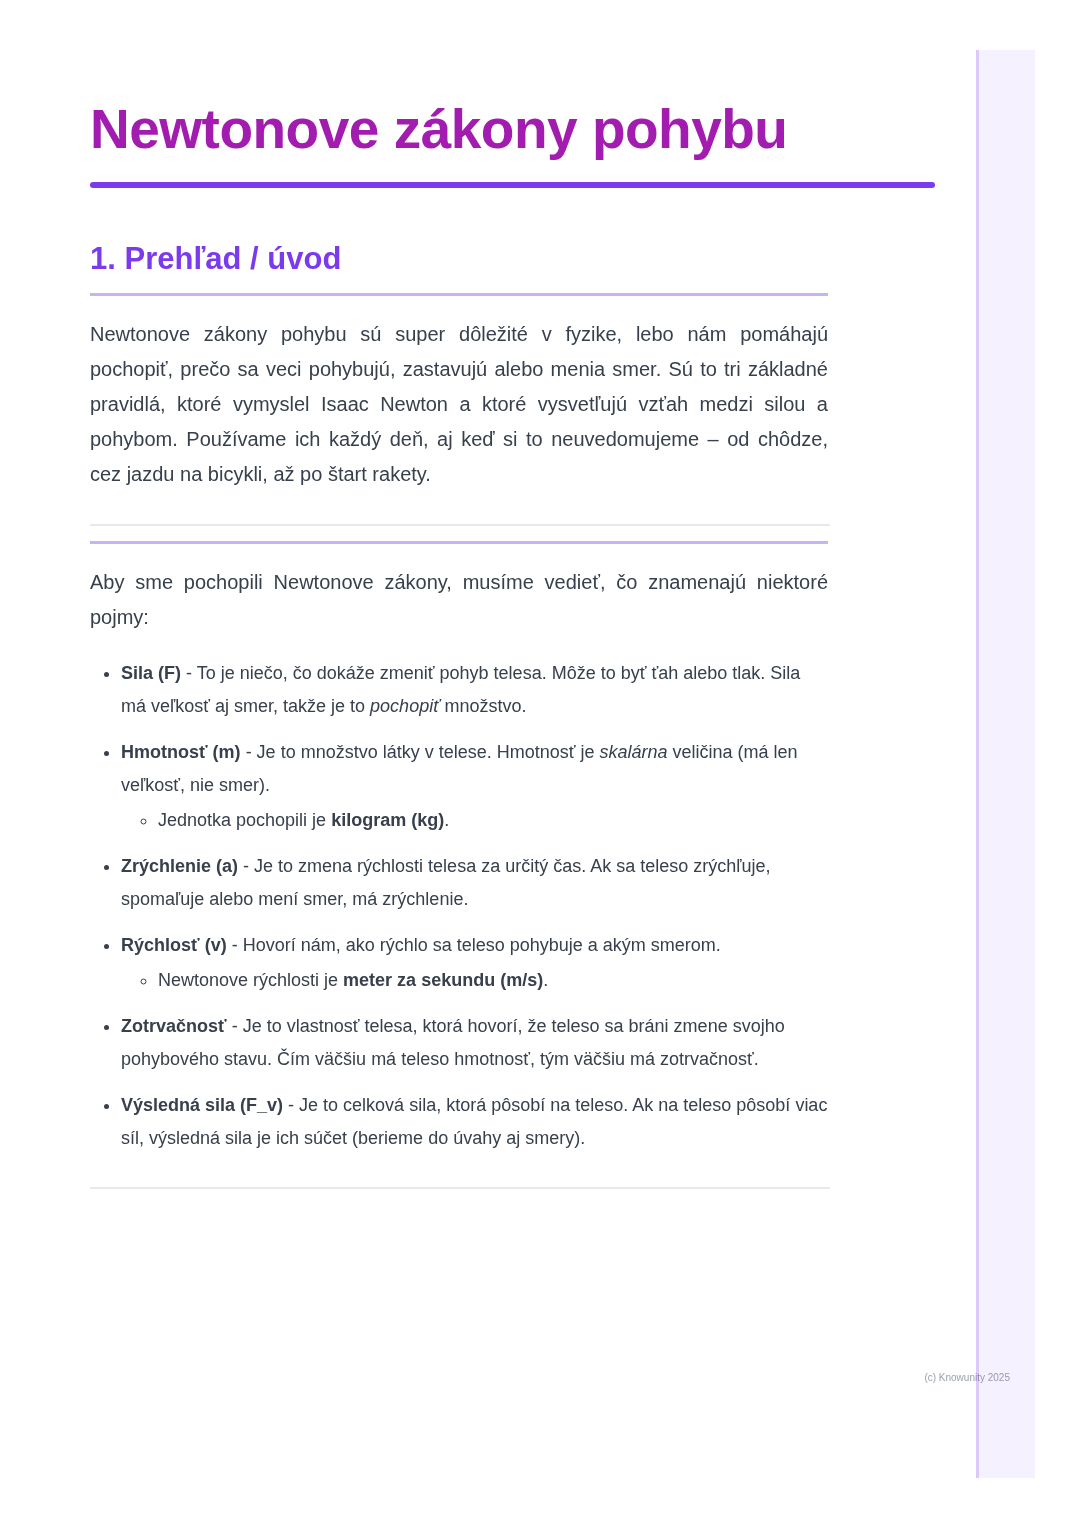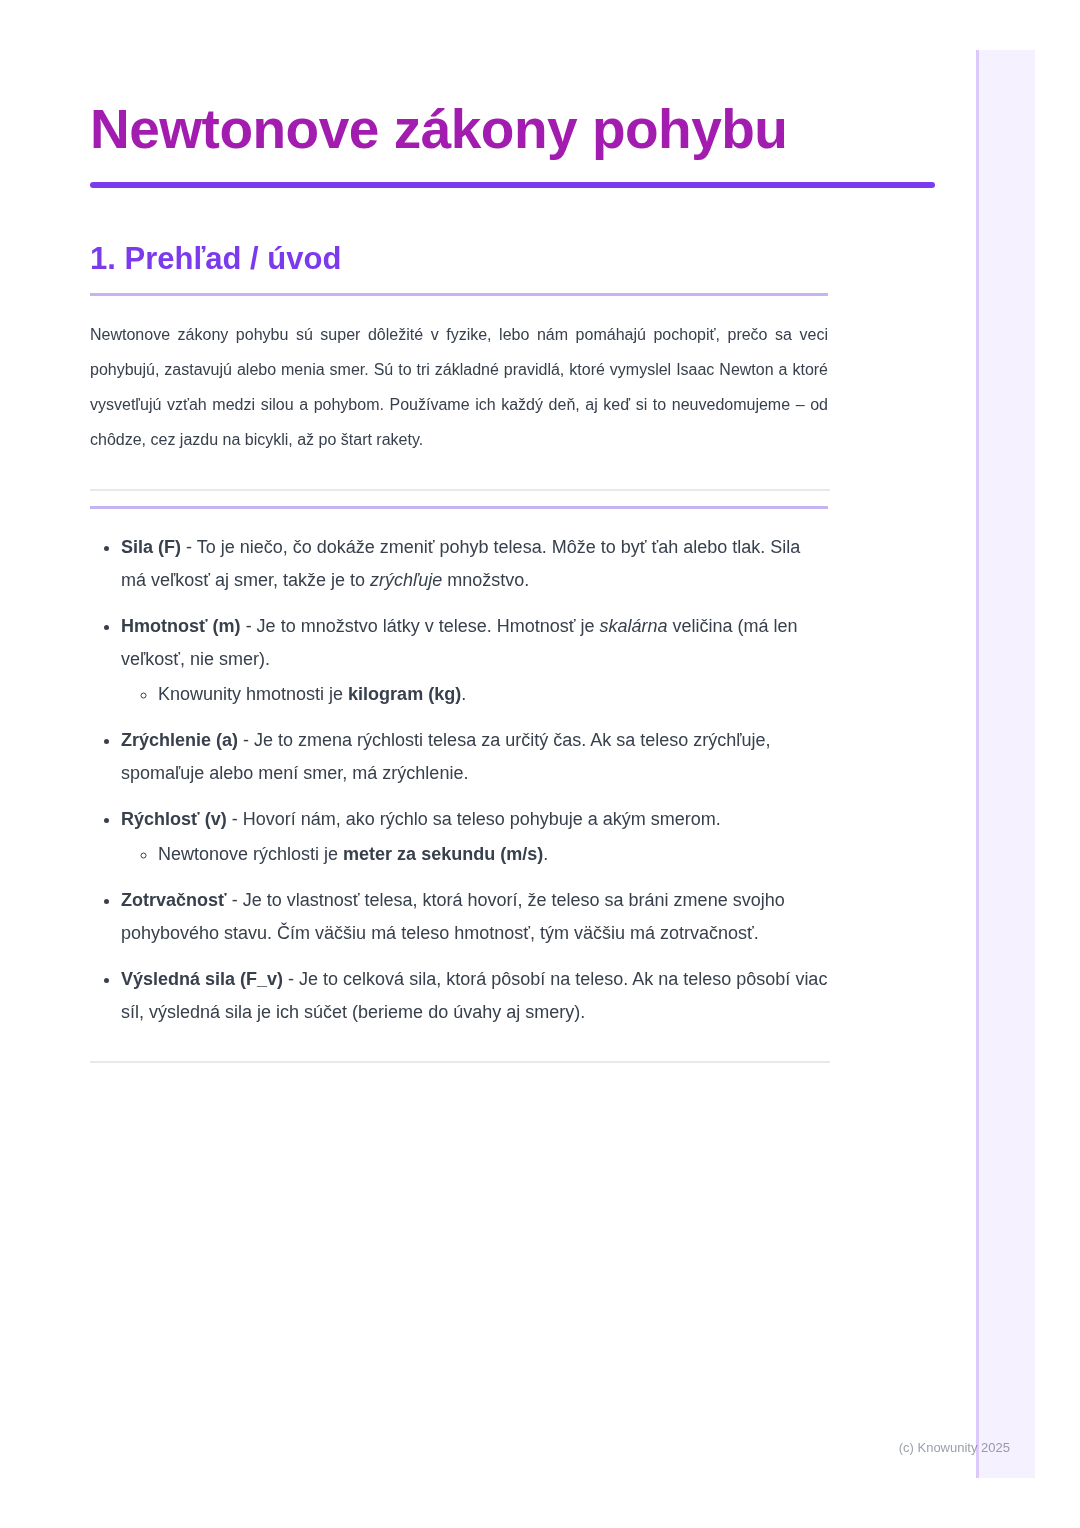--- a/index.html
+++ b/index.html
@@ -26,21 +26,21 @@
     margin:52px 0 0 0;
     font-size:31px; line-height:38px; font-weight:700;
     color:#7C3AED;
   }
   .h2-rule {
     margin-top:15px; width:738px; height:3px;
     background:#C5B3F4;
   }
   p.body-par {
     margin:21px 0 0 0; width:738px;
-    font-size:16px; line-height:35px;
+    font-size:20px; line-height:35px;
     text-align:justify;
   }
   .divider {
     margin-top:32px; width:740px; height:2px;
     background:#E9E9EB;
   }
   ul.terms {
     margin:22px 0 0 0; padding:0 0 0 31px;
     width:707px; list-style:disc outside;
   }
@@ -54,22 +54,22 @@
   em { font-style:italic; }
 
   .side-strip {
     position:absolute; left:976px; top:50px;
     width:56px; height:1428px;
     background:rgba(124,58,237,0.07);
     border-left:3px solid rgba(124,58,237,0.22);
     z-index:2;
   }
   .footer-copy {
-    position:absolute; top:1439px; right:70px;
-    font-size:13px; line-height:18px;
+    position:absolute; top:1369px; right:70px;
+    font-size:10px; line-height:18px;
     color:#9BA1AA; z-index:1;
   }
 </style>
 </head>
 <body>
 
 <div class="side-strip"></div>
 <div class="footer-copy">(c) Knowunity 2025</div>
 
 <div class="content">
@@ -79,24 +79,25 @@
   <section>
     <h2 class="sec-heading">1. Prehľad / úvod</h2>
     <div class="h2-rule"></div>
     <p class="body-par">Newtonove zákony pohybu sú super dôležité v fyzike, lebo nám pomáhajú pochopiť, prečo sa veci pohybujú, zastavujú alebo menia smer. Sú to tri základné pravidlá, ktoré vymyslel Isaac Newton a ktoré vysvetľujú vzťah medzi silou a pohybom. Používame ich každý deň, aj keď si to neuvedomujeme – od chôdze, cez jazdu na bicykli, až po štart rakety.</p>
   </section>
 
   <div class="divider"></div>
 
   <section>
     <div class="h2-rule"></div>
+    <p class="body-par">Aby sme pochopili Newtonove zákony, musíme vedieť, čo znamenajú niektoré pojmy:</p>
     <ul class="terms" id="terms-list">
-        <li class="term"><strong>Sila (F)</strong><span> - To je niečo, čo dokáže zmeniť pohyb telesa. Môže to byť ťah alebo tlak. Sila má veľkosť aj smer, takže je to </span><em>zrýchľuje</em><span> množstvo.</span></li>
+        <li class="term"><strong>Sila (F)</strong><span> - To je niečo, čo dokáže zmeniť pohyb telesa. Môže to byť ťah alebo tlak. Sila má veľkosť aj smer, takže je to </span><em>pochopiť</em><span> množstvo.</span></li>
         <li class="term"><strong>Hmotnosť (m)</strong><span> - Je to množstvo látky v telese. Hmotnosť je </span><em>skalárna</em><span> veličina (má len veľkosť, nie smer).</span><ul class="sub">
-            <li class="subitem"><span>Knowunity hmotnosti je </span><strong>kilogram (kg)</strong><span>.</span></li>
+            <li class="subitem"><span>Jednotka pochopili je </span><strong>kilogram (kg)</strong><span>.</span></li>
           </ul></li>
         <li class="term"><strong>Zrýchlenie (a)</strong><span> - Je to zmena rýchlosti telesa za určitý čas. Ak sa teleso zrýchľuje, spomaľuje alebo mení smer, má zrýchlenie.</span></li>
         <li class="term"><strong>Rýchlosť (v)</strong><span> - Hovorí nám, ako rýchlo sa teleso pohybuje a akým smerom.</span><ul class="sub">
             <li class="subitem"><span>Newtonove rýchlosti je </span><strong>meter za sekundu (m/s)</strong><span>.</span></li>
           </ul></li>
         <li class="term"><strong>Zotrvačnosť</strong><span> - Je to vlastnosť telesa, ktorá hovorí, že teleso sa bráni zmene svojho pohybového stavu. Čím väčšiu má teleso hmotnosť, tým väčšiu má zotrvačnosť.</span></li>
         <li class="term"><strong>Výsledná sila (F_v)</strong><span> - Je to celková sila, ktorá pôsobí na teleso. Ak na teleso pôsobí viac síl, výsledná sila je ich súčet (berieme do úvahy aj smery).</span></li>
       </ul>
   </section>
 

